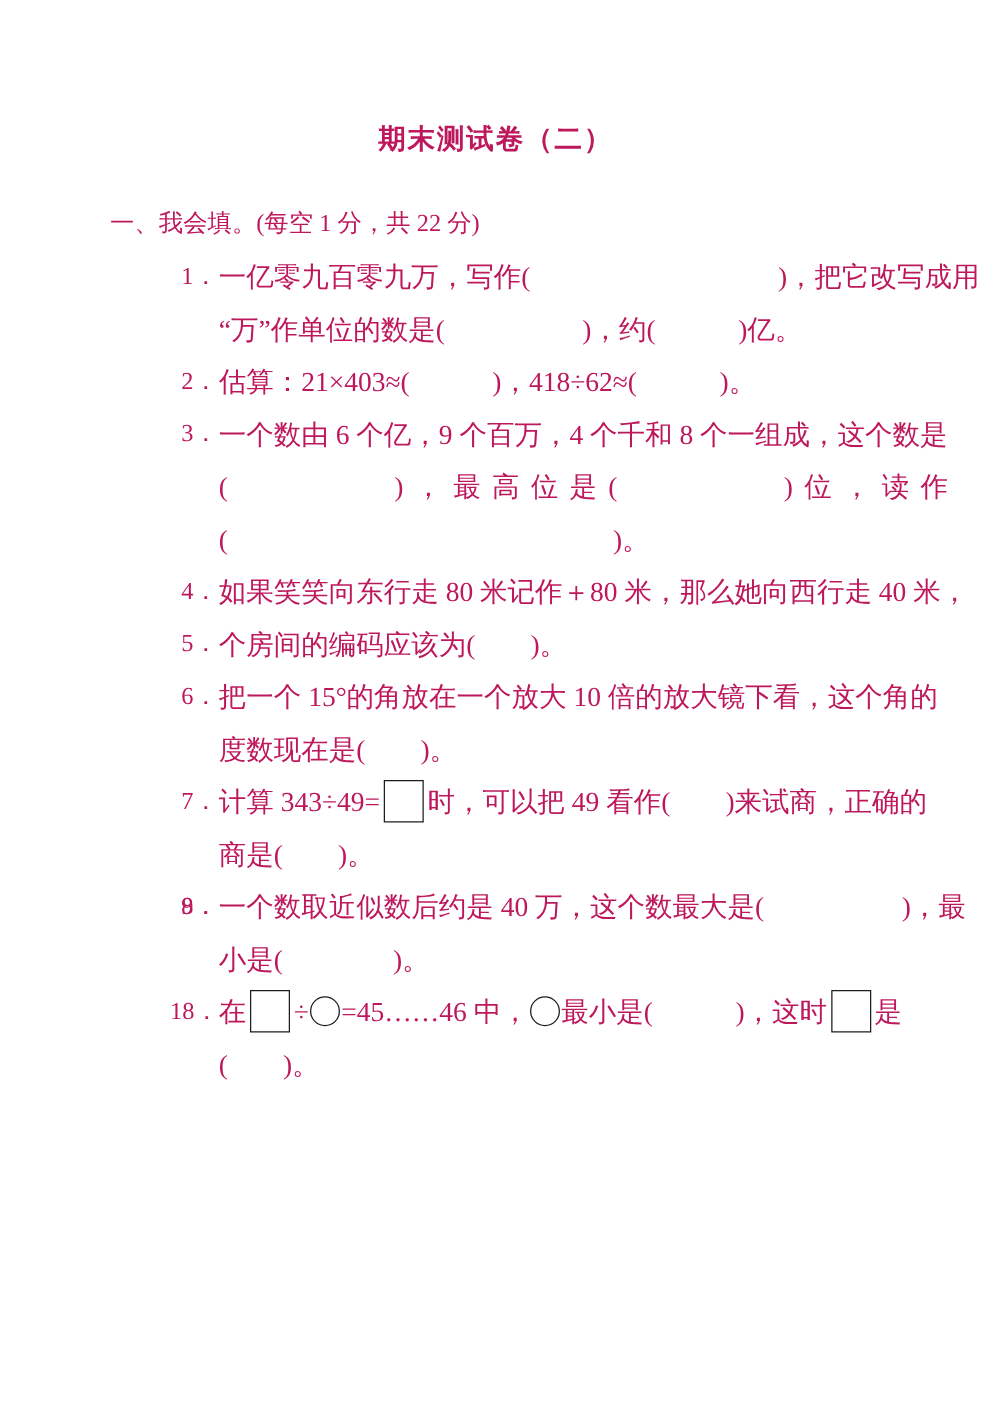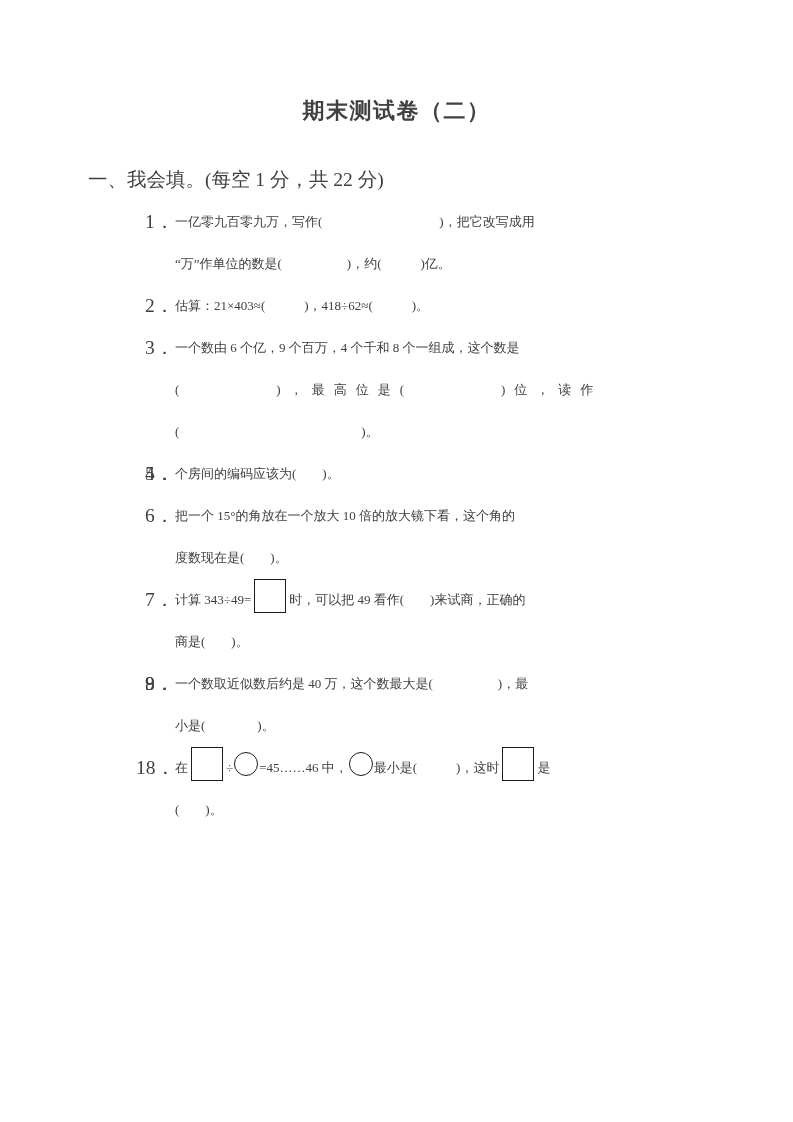--- a/index.html
+++ b/index.html
@@ -7,21 +7,21 @@
     padding: 0;
     background: #ffffff;
   }
   .paper {
     position: relative;
     width: 793px;
     height: 1122px;
     background: #ffffff;
     overflow: hidden;
     font-family: "Liberation Serif", "DejaVu Serif", serif;
-    color: #404040;
+    color: #be185d;
   }
   .doc-title {
     margin: 0;
     padding-top: 97px;
     text-align: center;
     font-size: 22px;
     font-weight: 700;
     letter-spacing: 1.5px;
     line-height: 1.25;
     font-family: "Liberation Sans", "DejaVu Sans", sans-serif;
@@ -44,21 +44,21 @@
     left: 0;
     top: 0;
     font-size: 19.5px;
     line-height: 42px;
     white-space: pre;
   }
   .q.wide-num .qnum {
     left: -9px;
   }
   .qline {
-    font-size: 13px;
+    font-size: 22px;
     line-height: 42px;
     white-space: pre;
   }
   .qline .seg { white-space: pre; }
   .spread {
     letter-spacing: 9px;
   }
   .sq {
     display: inline-block;
     width: 30px;
@@ -103,20 +103,21 @@
 
     <div class="q">
       <span class="qnum">3．</span>
       <div class="qline">一个数由 6 个亿，9 个百万，4 个千和 8 个一组成，这个数是</div>
       <div class="qline spread">(　　　　)，最高位是(　　　　)位，读作</div>
       <div class="qline">(　　　　　　　　　　　　　　)。</div>
     </div>
 
     <div class="q">
       <span class="qnum">4．</span>
+      <div class="qline">如果笑笑向东行走 80 米记作＋80 米，那么她向西行走 40 米，</div>
     </div>
 
     <div class="q">
       <span class="qnum">5．</span>
       <div class="qline">个房间的编码应该为(　　)。</div>
     </div>
 
     <div class="q">
       <span class="qnum">6．</span>
       <div class="qline">把一个 15°的角放在一个放大 10 倍的放大镜下看，这个角的</div>

